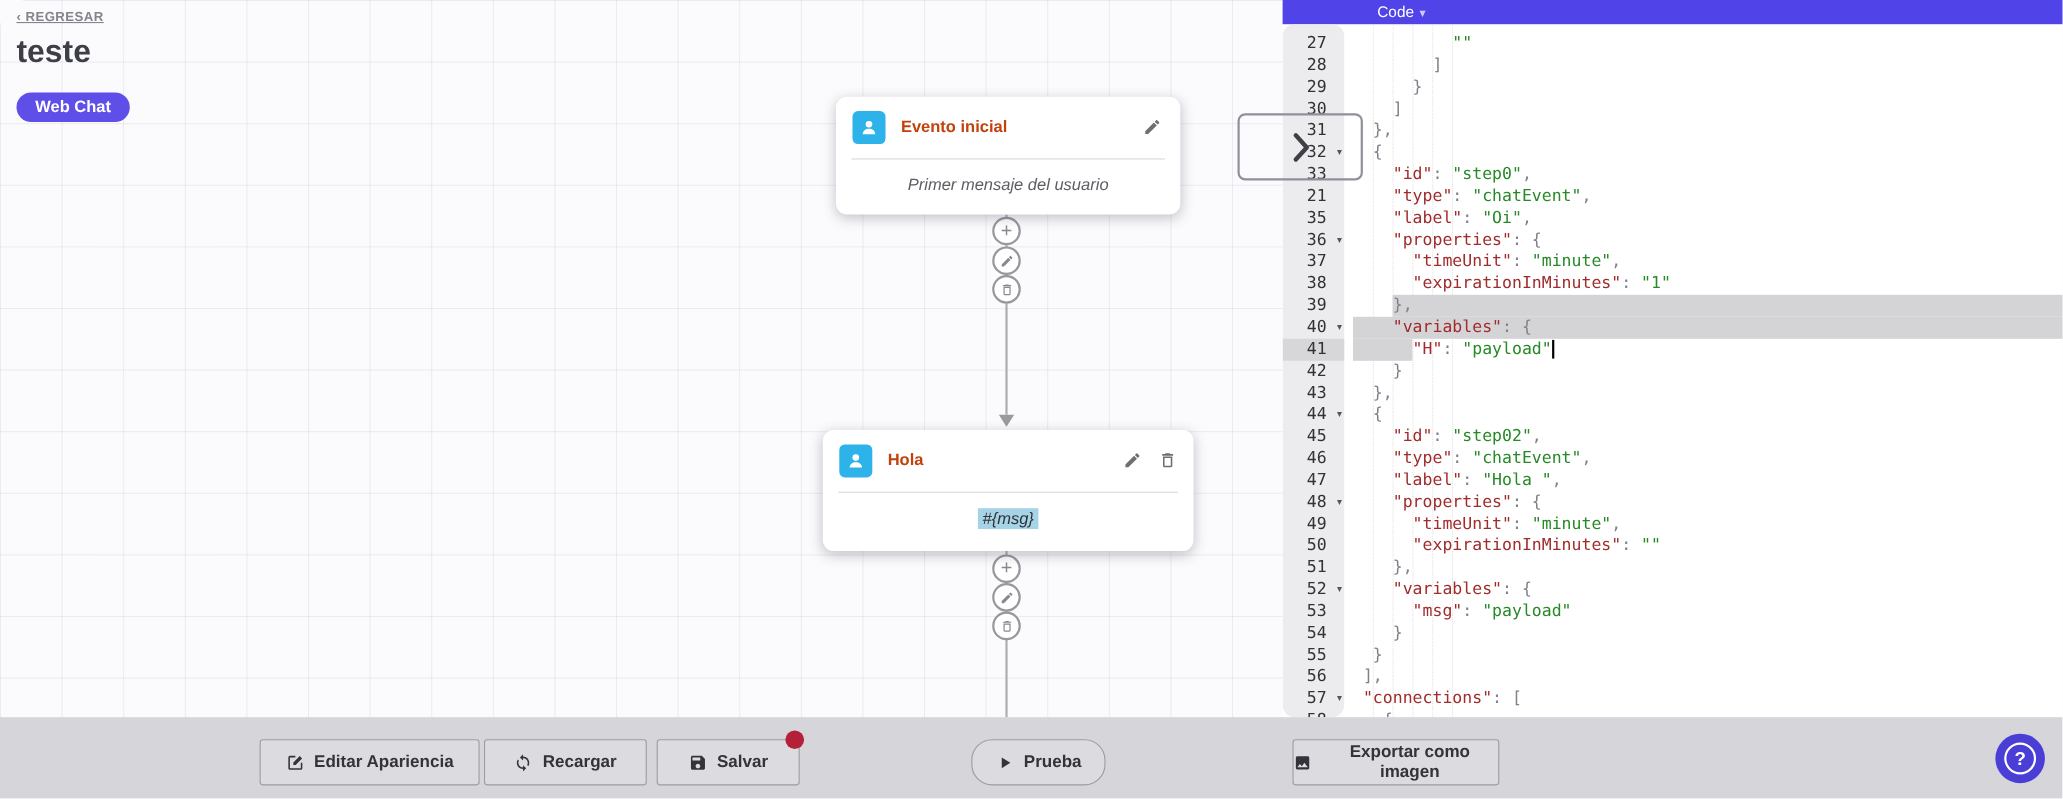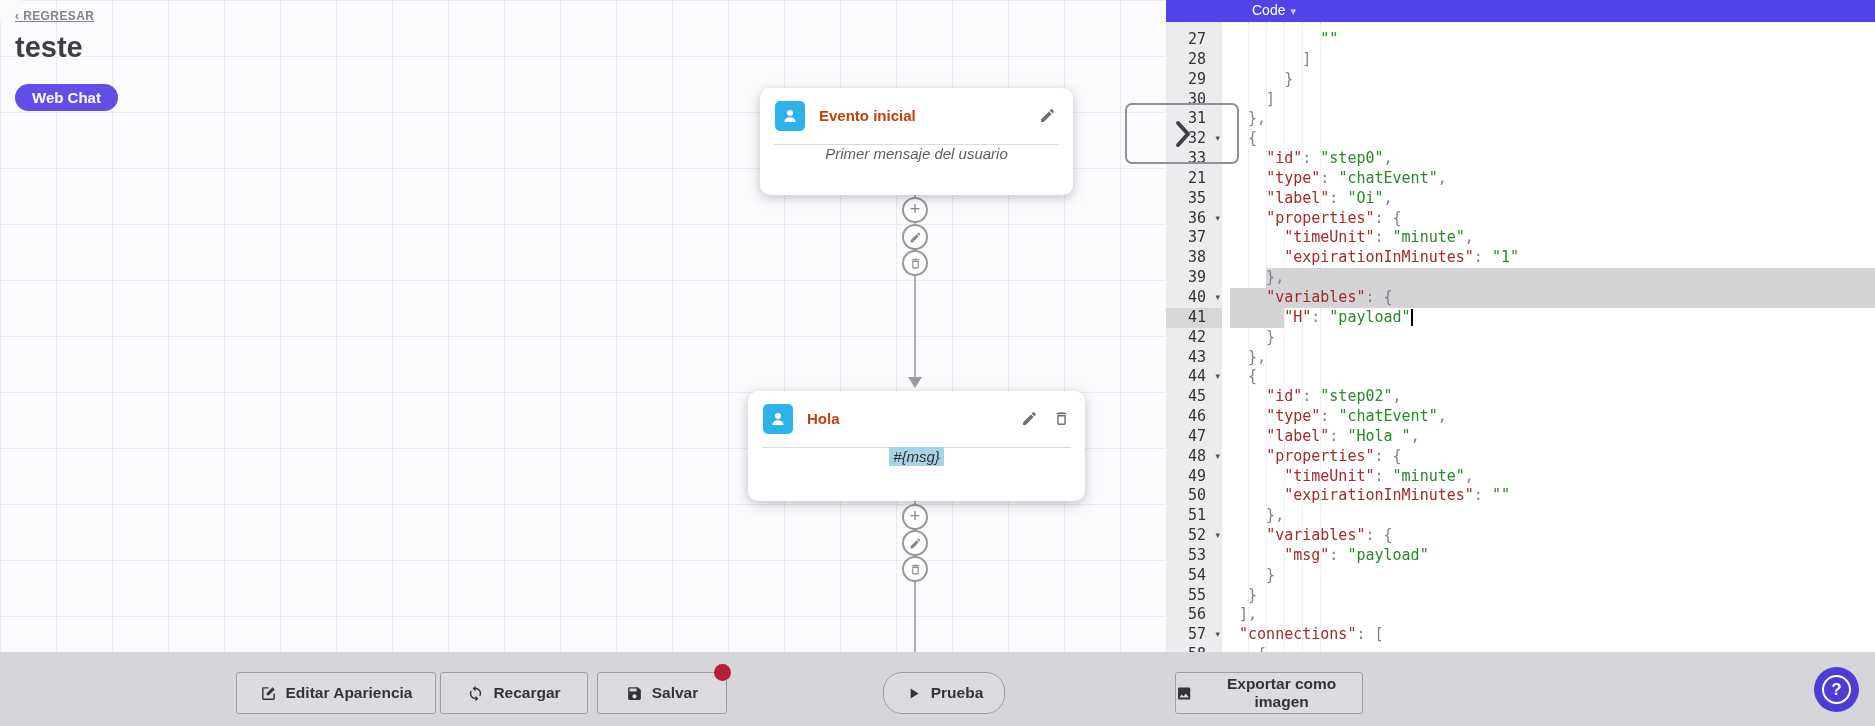--- a/index.html
+++ b/index.html
@@ -27,21 +27,21 @@
   .node1 { left:760px; top:88px; width:313px; height:107px; }
   .node2 { left:748px; top:391px; width:337px; height:110px; }
   .nhead { position:relative; height:56px; }
   .nicon { position:absolute; left:15px; top:13px; width:30px; height:30px; border-radius:5px;
     background:#2db3ea; display:flex; align-items:center; justify-content:center; }
   .ntitle { position:absolute; left:59px; top:19px; font-size:15px; font-weight:bold; color:#c2410c; }
   .nact { position:absolute; top:17px; width:20px; height:20px; cursor:pointer;
     display:flex; align-items:center; justify-content:center; }
   .nact svg { width:17px; height:17px; fill:#6e6e74; }
   .ndivider { border-top:1px solid #d9d9de; margin:0 14px; }
-  .nbody { text-align:center; font-style:italic; font-size:15px; color:#5d5d64; }
+  .nbody { margin-top:15px; text-align:center; font-style:italic; font-size:15px; color:#5d5d64; }
   .msg-hl { background:#a6d4e6; padding:1px 4px; color:#2f2f36; }
 
   
   .vline { position:absolute; width:2px; background:#adadb3; z-index:1; }
   .arrowhead { position:absolute; width:0; height:0; border-left:7px solid transparent;
     border-right:7px solid transparent; border-top:11px solid #9a9aa0; z-index:1; }
   .circle-btn { position:absolute; width:26px; height:26px; border-radius:50%;
     background:#fff; border:2px solid #97979c; z-index:3; cursor:pointer;
     display:flex; align-items:center; justify-content:center; color:#88888e; }
   .circle-btn svg { width:13px; height:13px; fill:#88888e; }
@@ -52,21 +52,21 @@
     background:#fff; z-index:10; }
   .code-header { position:absolute; left:0; top:0; right:0; height:22px; background:#5044e8; }
   .code-mode { position:absolute; left:86px; top:2px; color:#fff; font-size:14px; cursor:pointer; }
   .code-mode .caret { font-size:11px; margin-left:5px; color:#cfc9ff; }
   .powered-by { position:absolute; right:8px; top:3px; color:#fff; font-size:11px;
     font-weight:bold; text-decoration:underline; cursor:pointer; }
 
   .editor { position:absolute; left:0; top:22px; right:0; bottom:0; overflow:hidden;
     font-family:"DejaVu Sans Mono", monospace; font-size:15px; }
   .gutter { position:absolute; left:0; top:0; bottom:0; width:56px; background:#ececee;
-    padding-top:8px; color:#333; }
+    padding-top:8px; color:#333;border-radius:11px; }
   .gline { position:relative; height:19.85px; line-height:19.85px; text-align:right;
     padding-right:16px; }
   .gline.gactive { background:#d7d7da; }
   .fold { position:absolute; right:2px; top:0; font-size:9px; color:#555;
     font-family:"Liberation Sans",sans-serif; }
   .codearea { position:absolute; left:56px; top:0; right:32px; bottom:0; padding:8px 0 0 8px;
     cursor:text; }
   .guides { position:absolute; top:0; bottom:0; border-left:1px dotted #e2e2e6; width:0; }
   .cline { position:relative; height:19.85px; line-height:19.85px; white-space:pre; }
   .selbg { position:absolute; top:0; bottom:0; background:#d4d4d7; }

